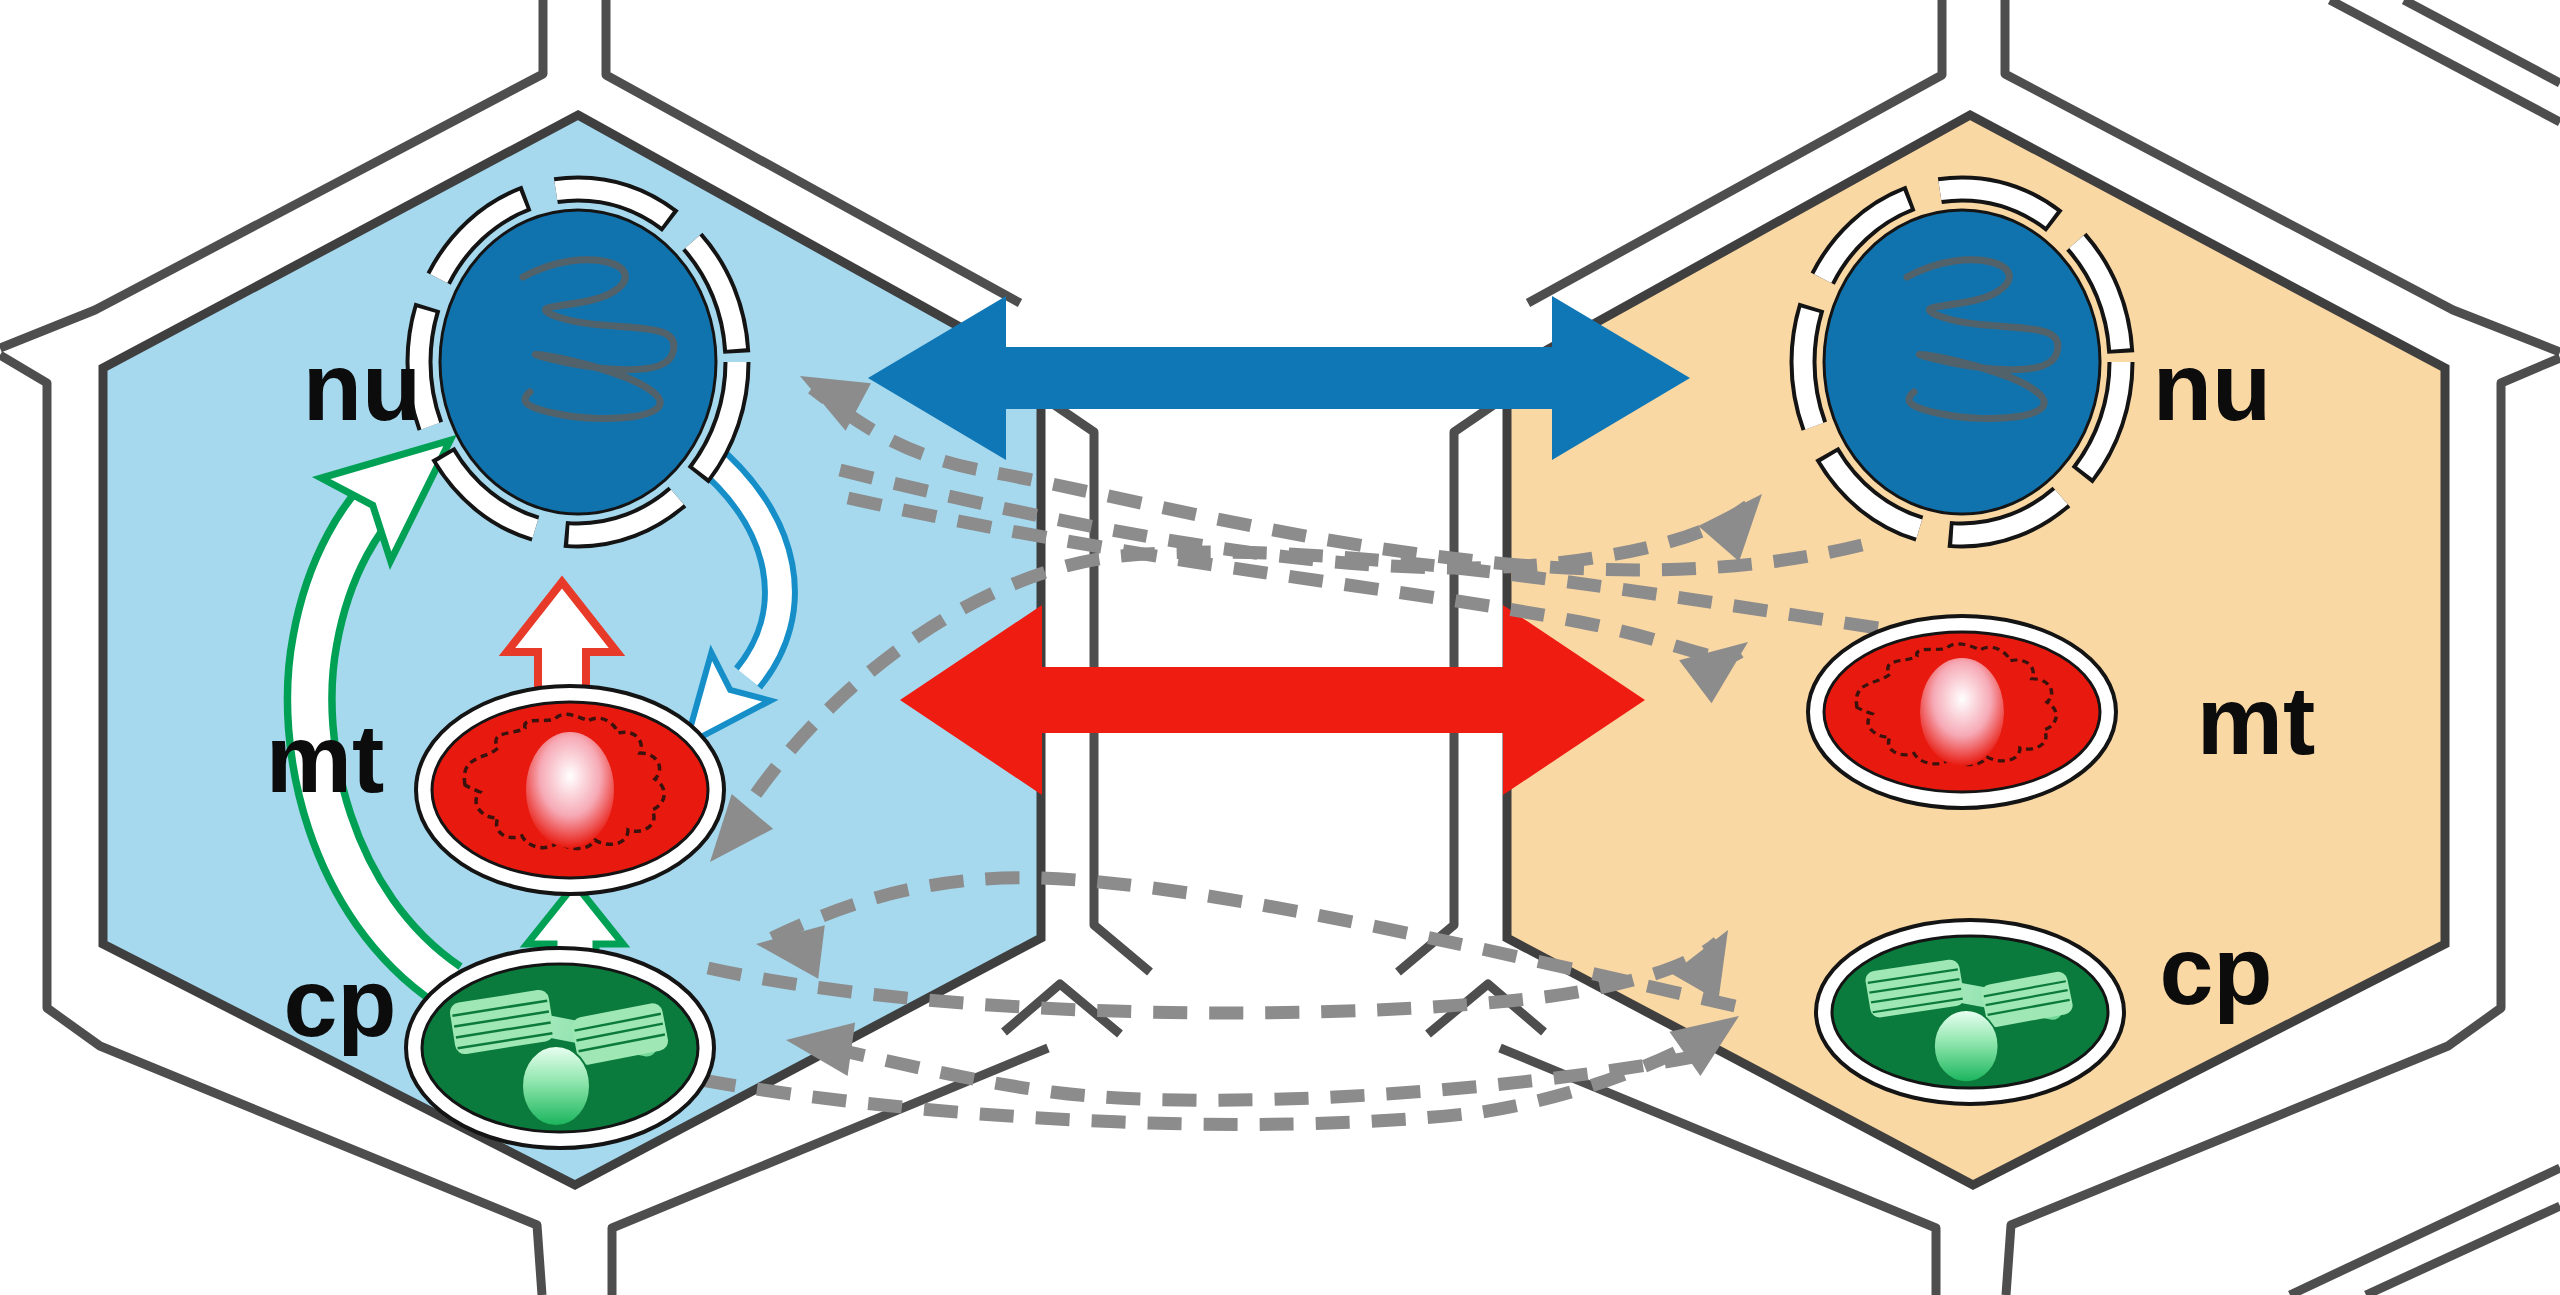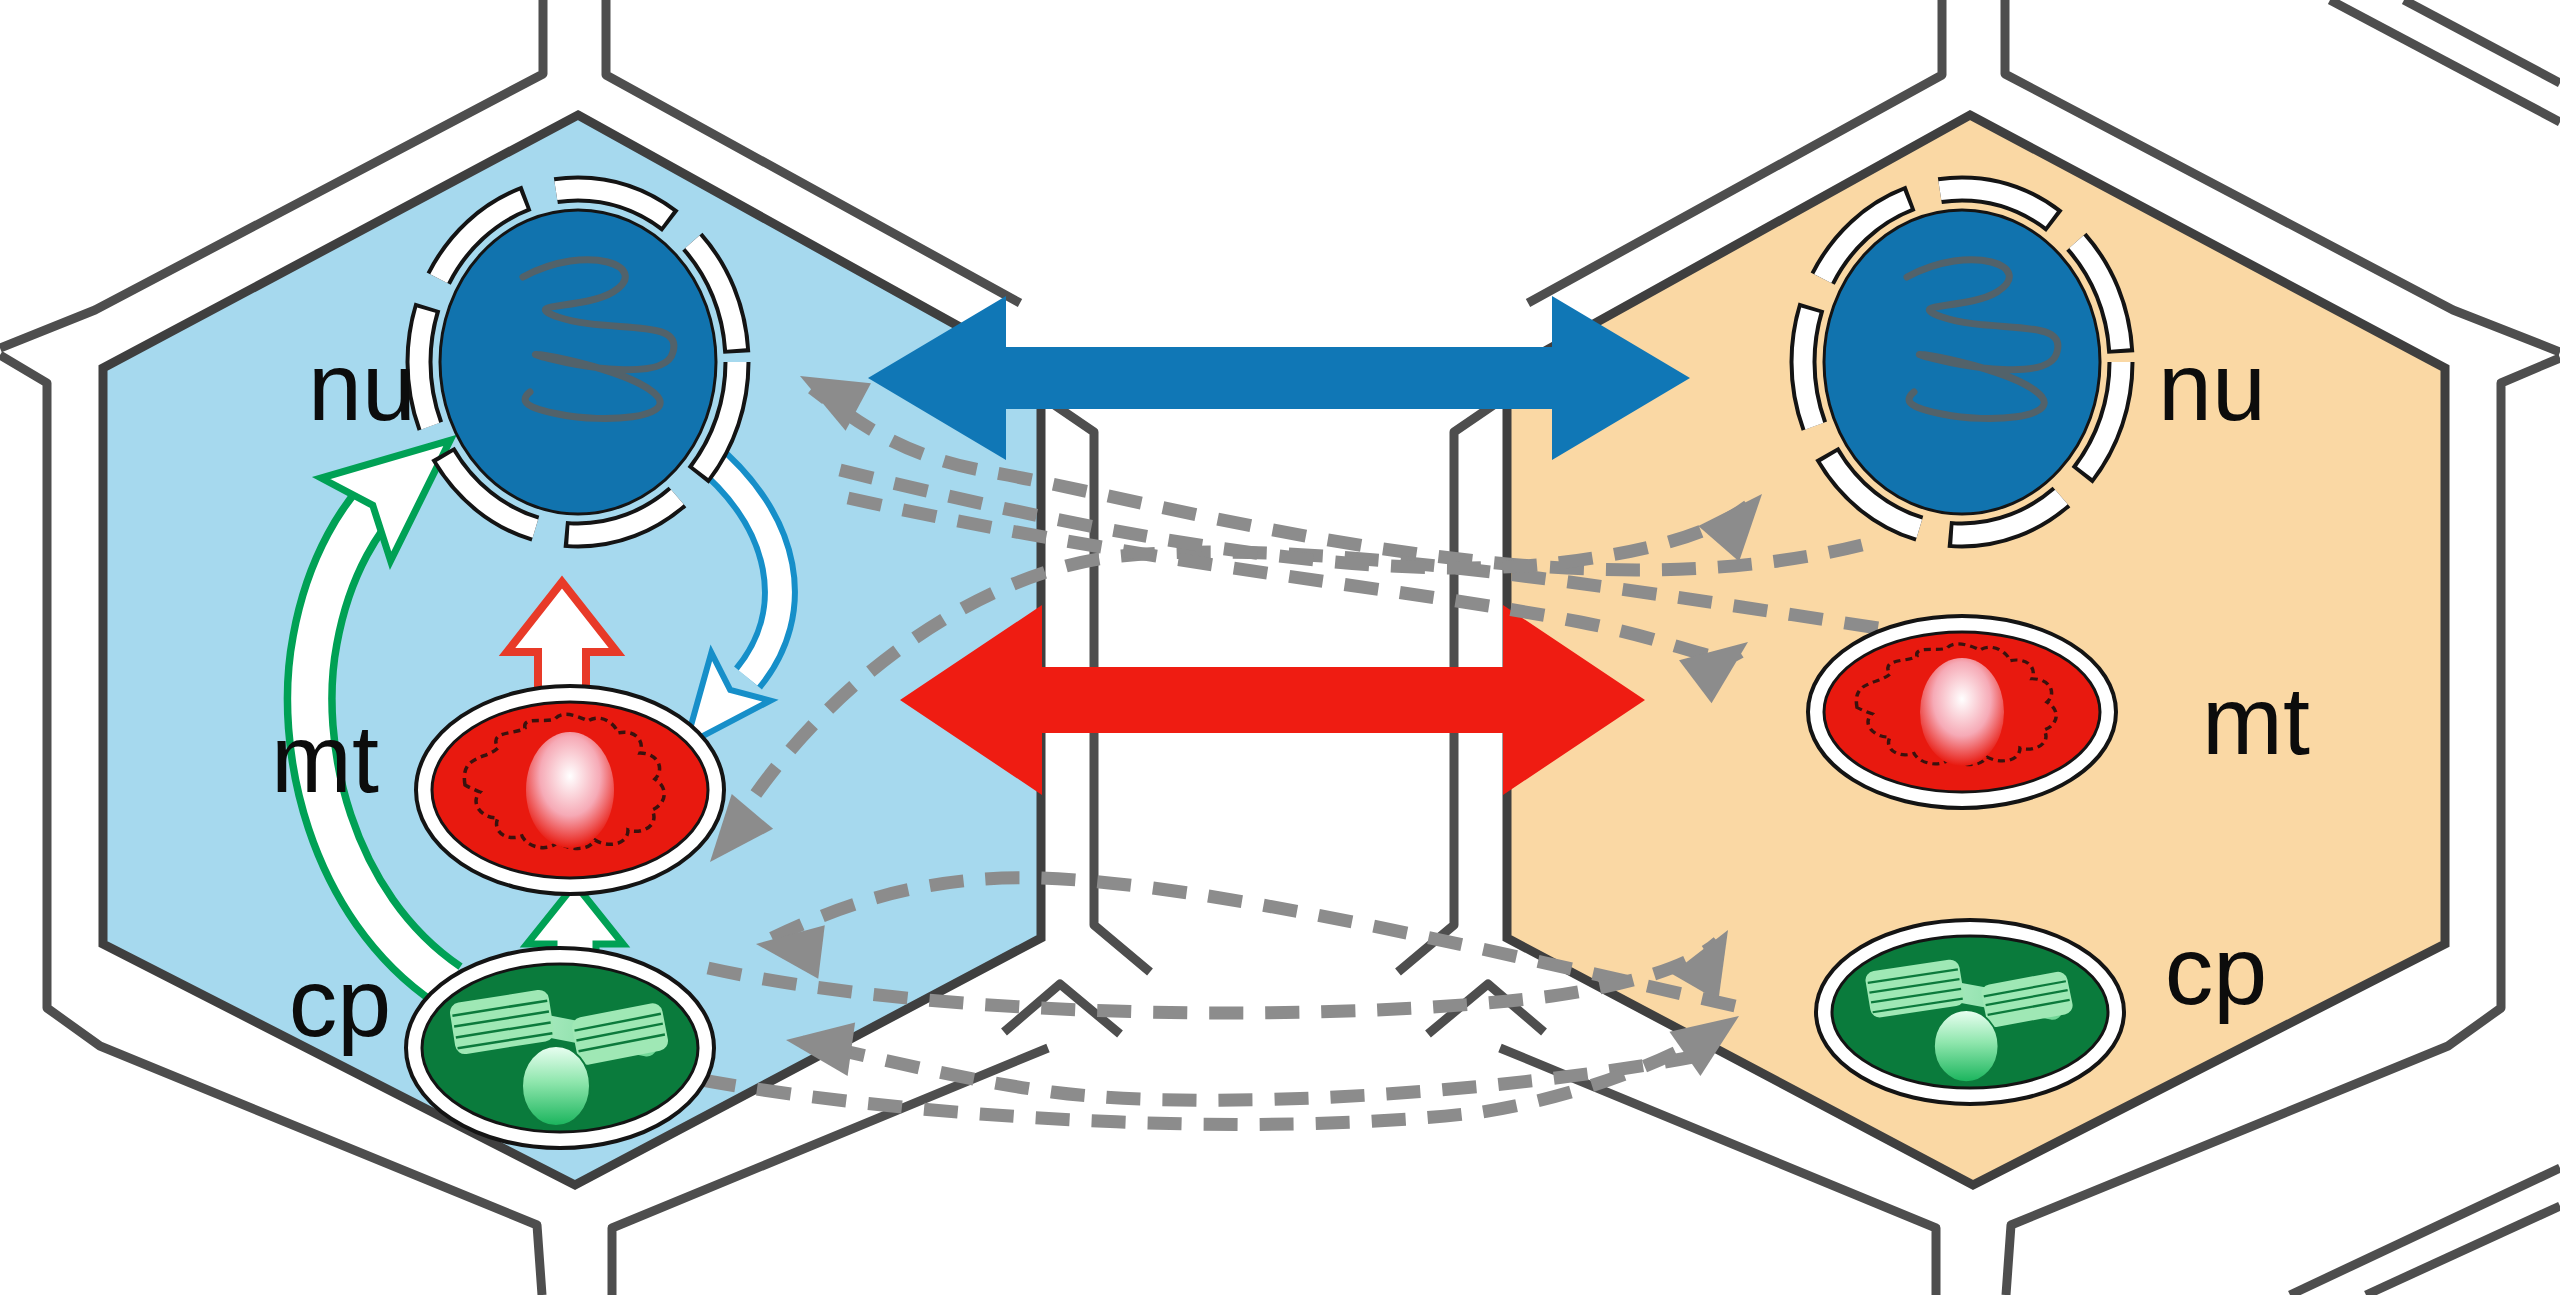--- a/index.html
+++ b/index.html
@@ -1,17 +1,17 @@
 <!DOCTYPE html>
 <html><head>
 <meta charset="utf-8">
 <style>
   html,body{margin:0;padding:0;background:#ffffff;}
   body{width:2560px;height:1295px;overflow:hidden;font-family:"Liberation Sans",sans-serif;}
-  #stage{width:2260px;height:1295px;position:relative;}
+  #stage{width:2260px;height:1295px;position:relative;font-weight:bold;}
   svg{display:block;}
   text.organelle-label{font-family:"Liberation Sans","DejaVu Sans",sans-serif;font-size:97px;fill:#0c0c0c;}
 </style>
 </head>
 <body>
 
 <div id="stage">
 <svg viewBox="0 0 2560 1295" width="2560" height="1295">
   <defs>
     <radialGradient id="mtCore" cx="50%" cy="38%" r="62%">

